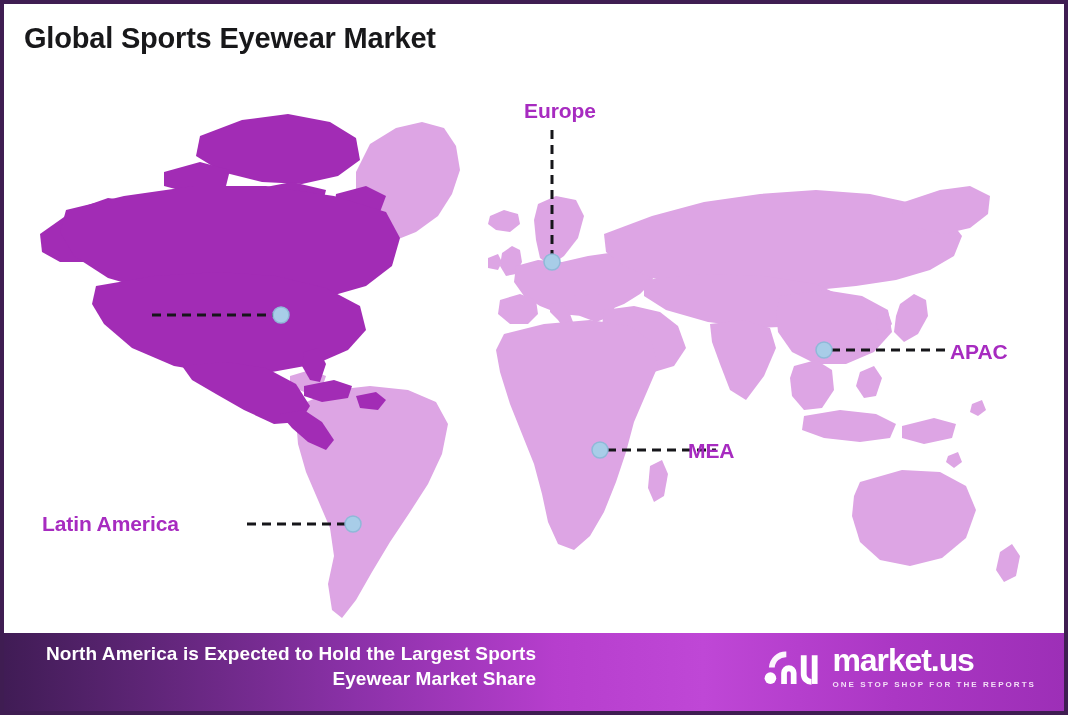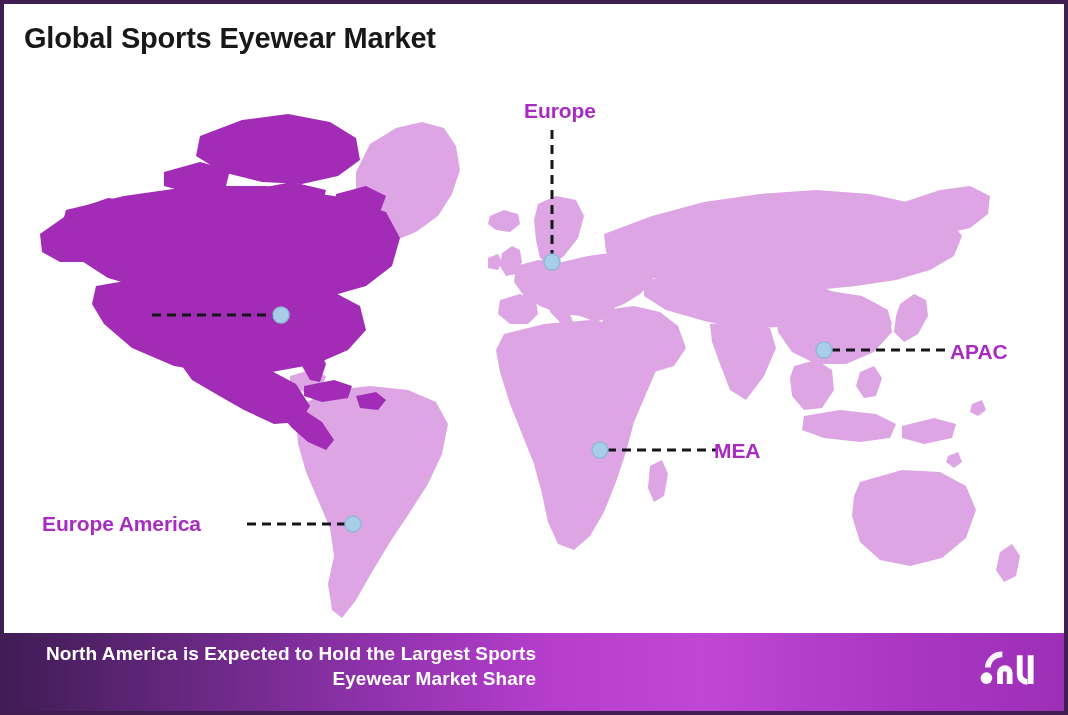--- a/index.html
+++ b/index.html
@@ -40,21 +40,21 @@
   .region-label {
     position:absolute; z-index:30;
     font-size:21px; font-weight:bold;
     color:#a72bc0; line-height:1.22;
     white-space:nowrap; letter-spacing:-0.1px;
   }
   .region-label .sub { display:block; }
   #label-north-america { left:18px;  top:330px; }
   #label-europe        { left:520px; top:94px;text-align:right;  }
   #label-apac          { left:946px; top:335px; }
-  #label-mea           { left:710px; top:434px; }
+  #label-mea           { left:684px; top:434px; }
   #label-latin-america { left:38px;  top:507px; }
 
   
   #footer {
     position:absolute; left:0; bottom:0; width:1060px; height:78px;
     background:linear-gradient(90deg,
       #401c55 0%, #5b2473 12%, #8b31a8 33%,
       #b63ecd 52%, #bf47d6 66%, #ab37c4 84%, #9d2fb7 100%);
     display:flex; align-items:center; justify-content:space-between;
     padding:0 22px 12px 42px; z-index:50;
@@ -193,35 +193,39 @@
 
   <div class="region-label" id="label-apac">
     <span>APAC</span>
   </div>
 
   <div class="region-label" id="label-mea">
     <span>MEA</span>
   </div>
 
   <div class="region-label" id="label-latin-america">
-    <span>Europe America</span>
+    <span>Latin America</span>
   </div>
 
   <div id="footer">
     <div id="footer-text">
       <span>North America is Expected to Hold the Largest Sports</span>
       <span class="l2">Eyewear Market Share</span>
     </div>
 
     <div id="logo">
       <svg id="logo-mark" viewBox="0 0 62 48">
         <g fill="#ffffff">
           <circle cx="9" cy="37" r="6.2"></circle>
           <path d="M20.5 43.2 V31.5 a8.2 8.2 0 0 1 16.4 0 V43.2 h-6.1 V31.8 a2.1 2.1 0 0 0 -4.2 0 V43.2 Z"></path>
           <path d="M41.5 12.5 h6.2 v20.2 a5.2 5.2 0 0 0 5.2 5.2 v6.1 a11.3 11.3 0 0 1 -11.4 -11.3 Z"></path>
           <path d="M53.2 12.5 h6.2 v30.7 h-6.2 Z"></path>
           <path d="M7.4 25.6 a18 18 0 0 1 18.6 -17.1 l0 6.2 a11.8 11.8 0 0 0 -12.4 11 Z" opacity="0.95"></path>
         </g>
       </svg>
+      <div id="logo-text">
+        <div id="logo-word">market.us</div>
+        <div id="logo-tagline">ONE STOP SHOP FOR THE REPORTS</div>
+      </div>
     </div>
   </div>
 
 </div>
 
 </body></html>

